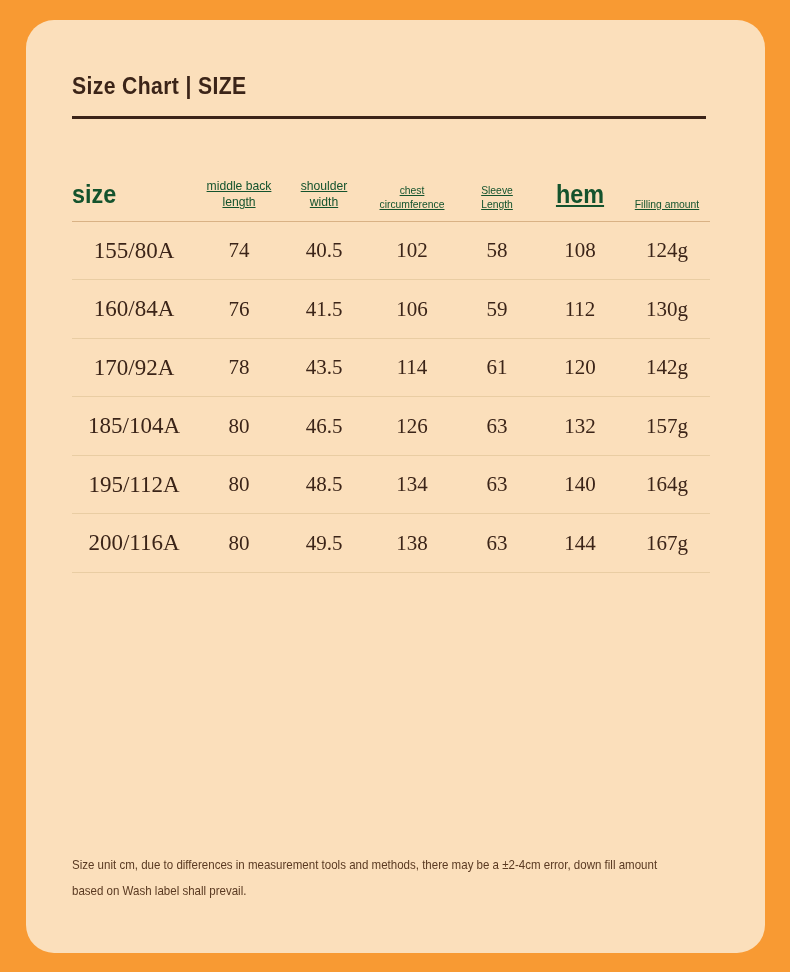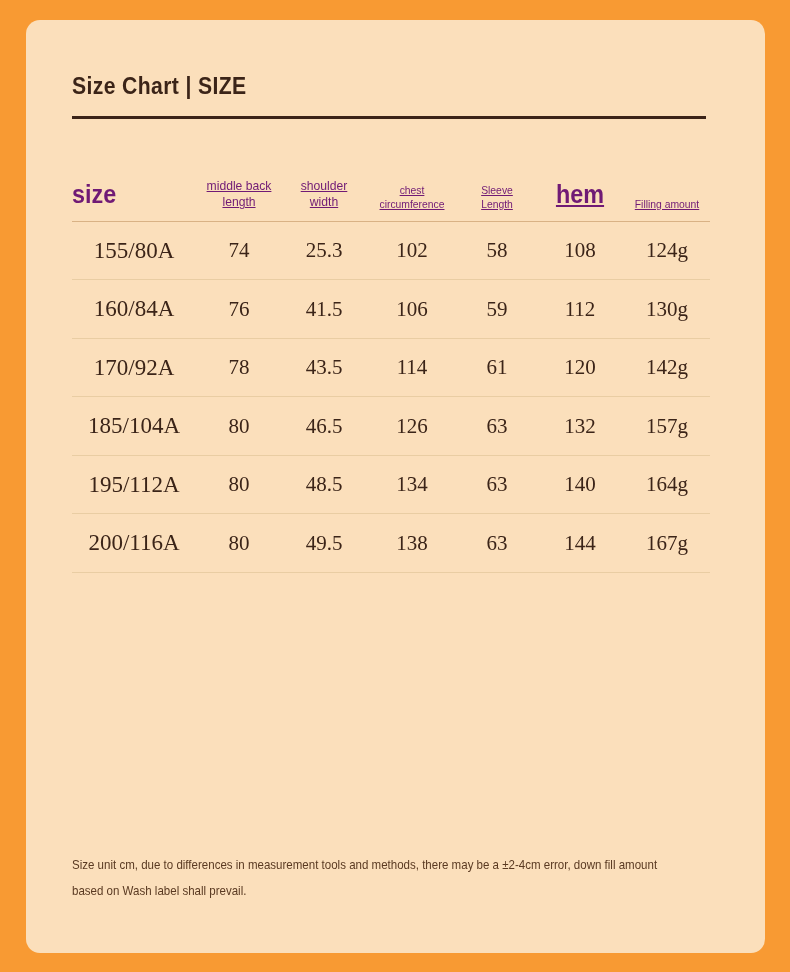--- a/index.html
+++ b/index.html
@@ -14,21 +14,21 @@
     overflow: hidden;
   }
 
   .card {
     position: absolute;
     left: 26px;
     top: 20px;
     width: 739px;
     height: 933px;
     background: #fbdfbb;
-    border-radius: 14px;
+    border-radius: 28px;
     box-sizing: border-box;
   }
 
   .card-inner {
     position: absolute;
     left: 46px;
     top: 0;
     width: 647px;
     height: 100%;
   }
@@ -71,21 +71,21 @@
   .table col.c-back   { width: 86px;  }
   .table col.c-should { width: 84px;  }
   .table col.c-chest  { width: 92px;  }
   .table col.c-sleeve { width: 78px;  }
   .table col.c-hem    { width: 88px;  }
   .table col.c-fill   { width: 86px;  }
 
   .table thead th {
     padding: 0 0 10px 0;
     vertical-align: bottom;
-    color: #701a75;
+    color: #14532d;
     font-weight: normal;
     border-bottom: 1.5px solid #d9b285;
   }
   .hdr-txt {
     font-family: "Liberation Sans Narrow", "Liberation Sans", sans-serif;
     display: block;
     line-height: 1.22;
     transform: scaleX(0.9);
   }
   .hdr-big {
@@ -177,21 +177,21 @@
           </th>
           <th class="al-ctr">
             <span class="hdr-txt hdr-sm">Filling amount</span>
           </th>
         </tr>
       </thead>
       <tbody>
           <tr>
             <td class="cell-size">155/80A</td>
             <td>74</td>
-            <td>25.3</td>
+            <td>40.5</td>
             <td>102</td>
             <td>58</td>
             <td>108</td>
             <td>124g</td>
           </tr>
           <tr>
             <td class="cell-size">160/84A</td>
             <td>76</td>
             <td>41.5</td>
             <td>106</td>

